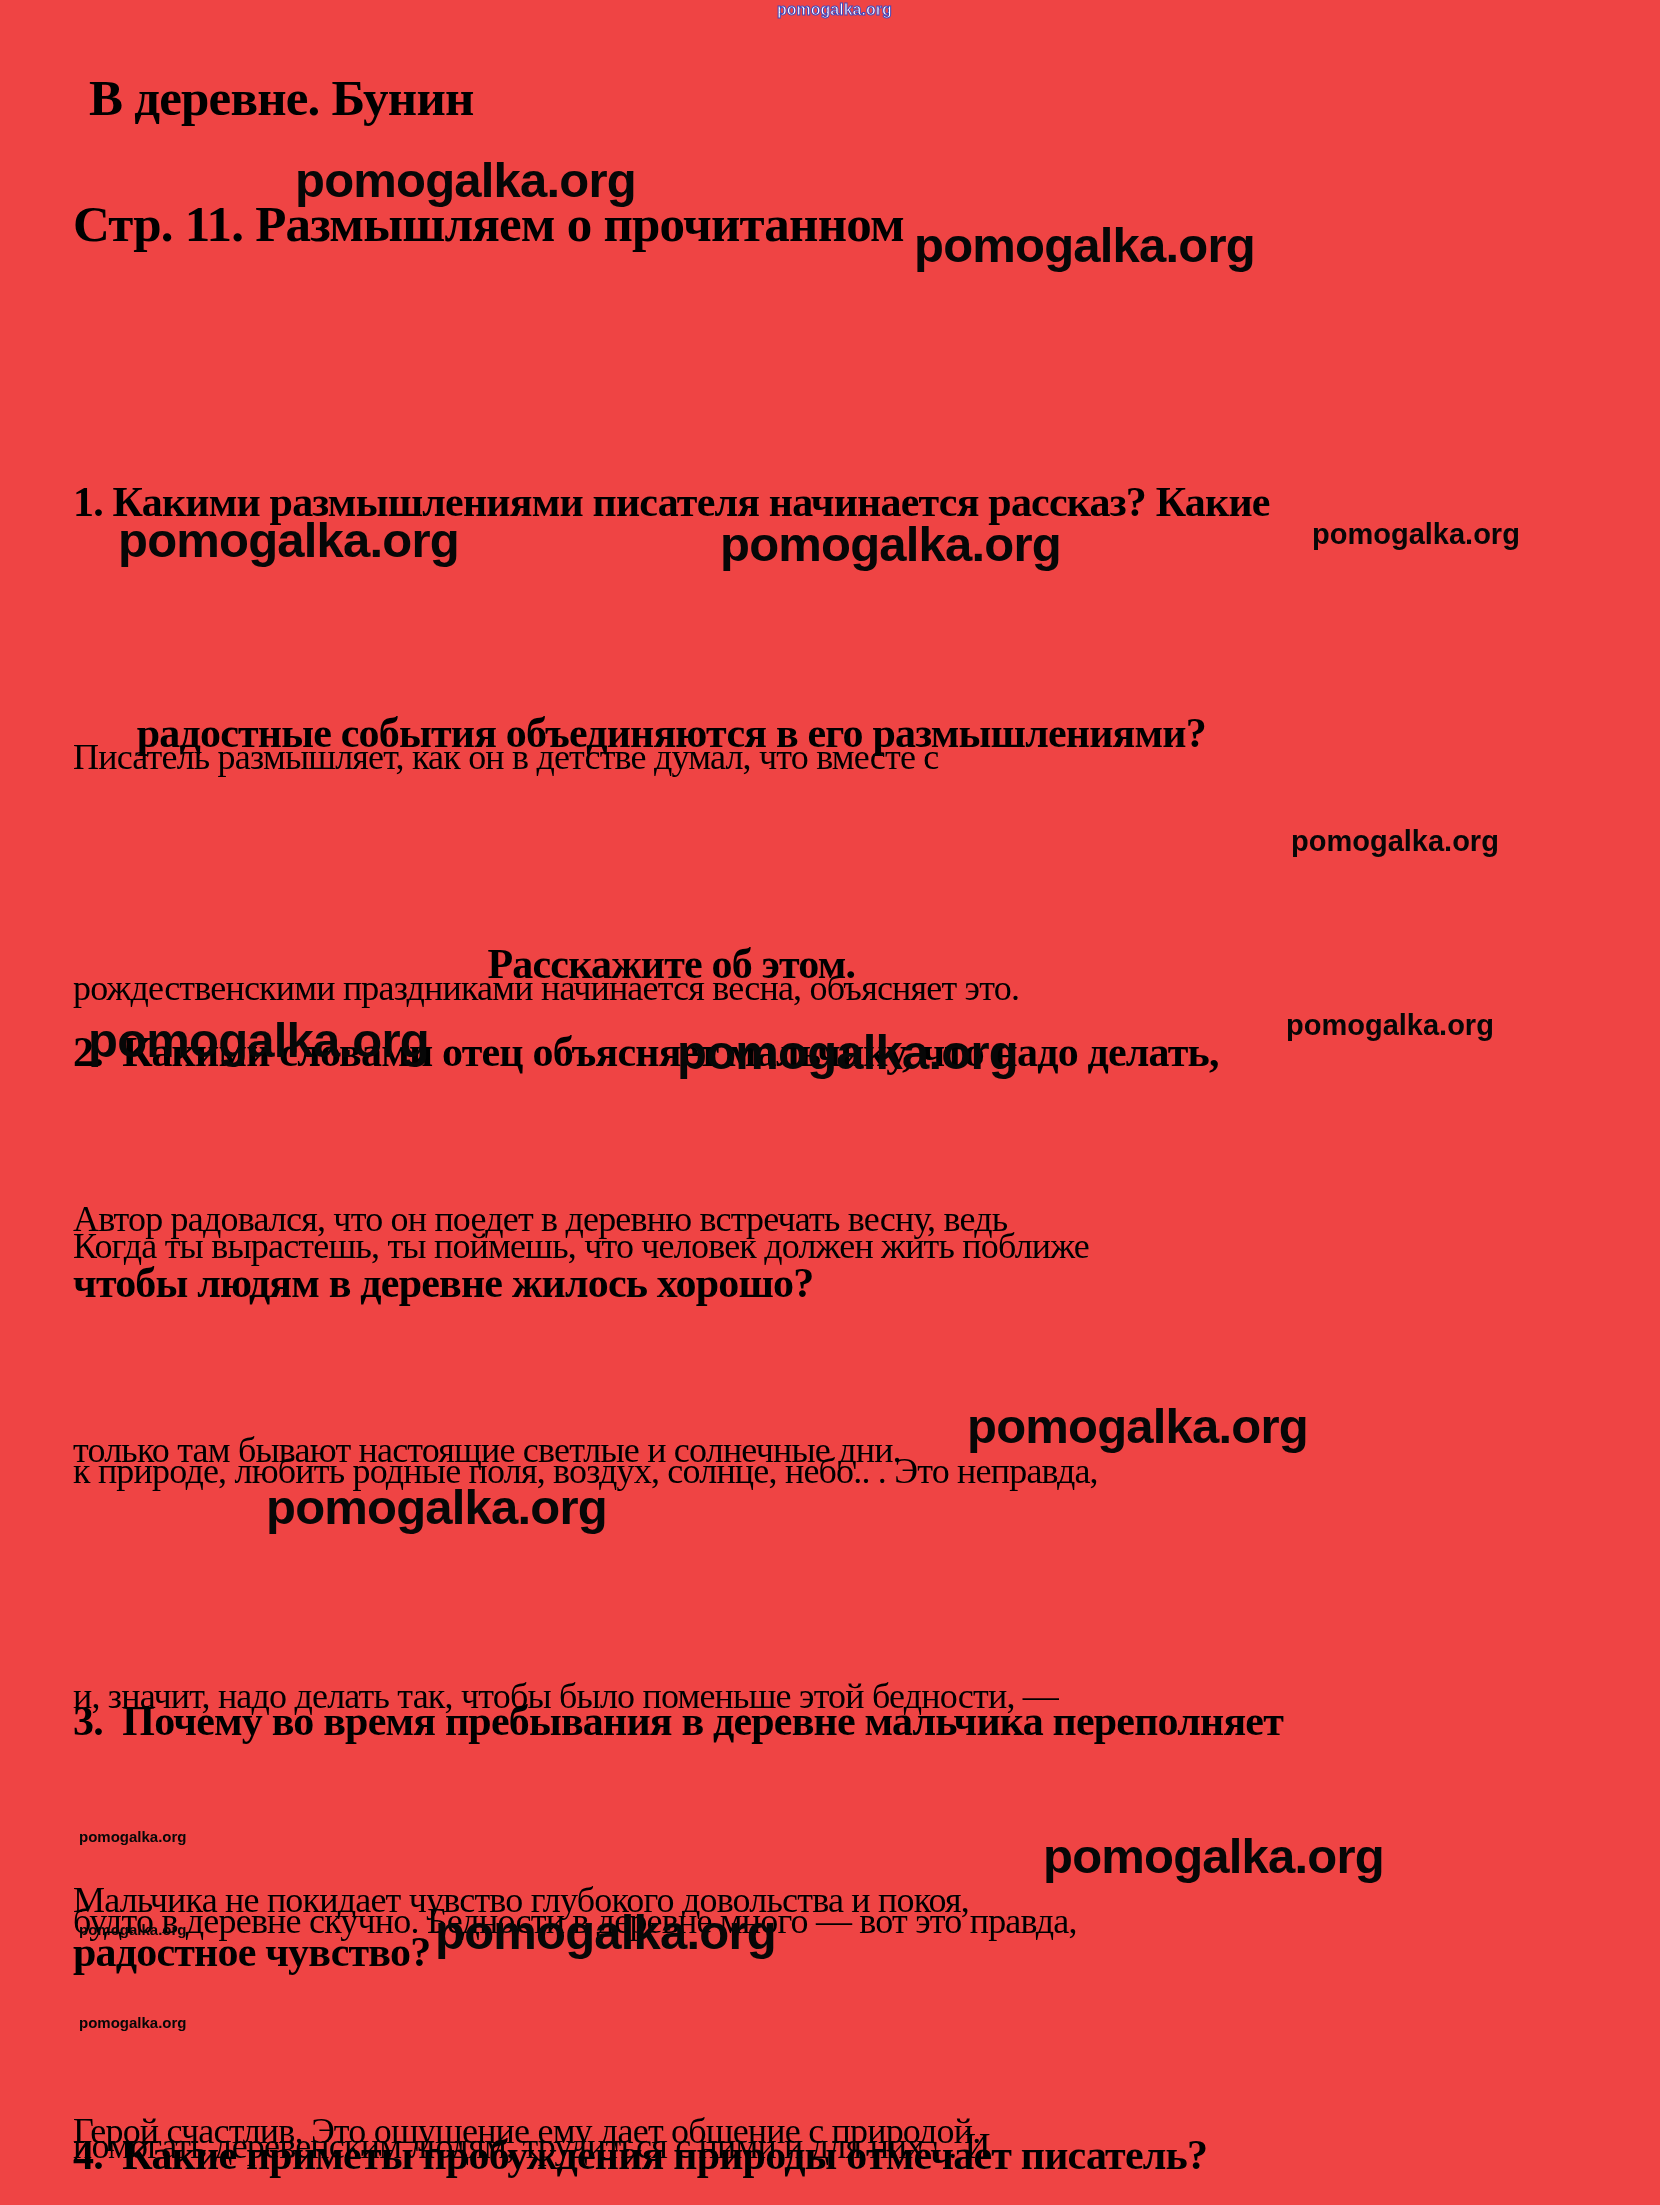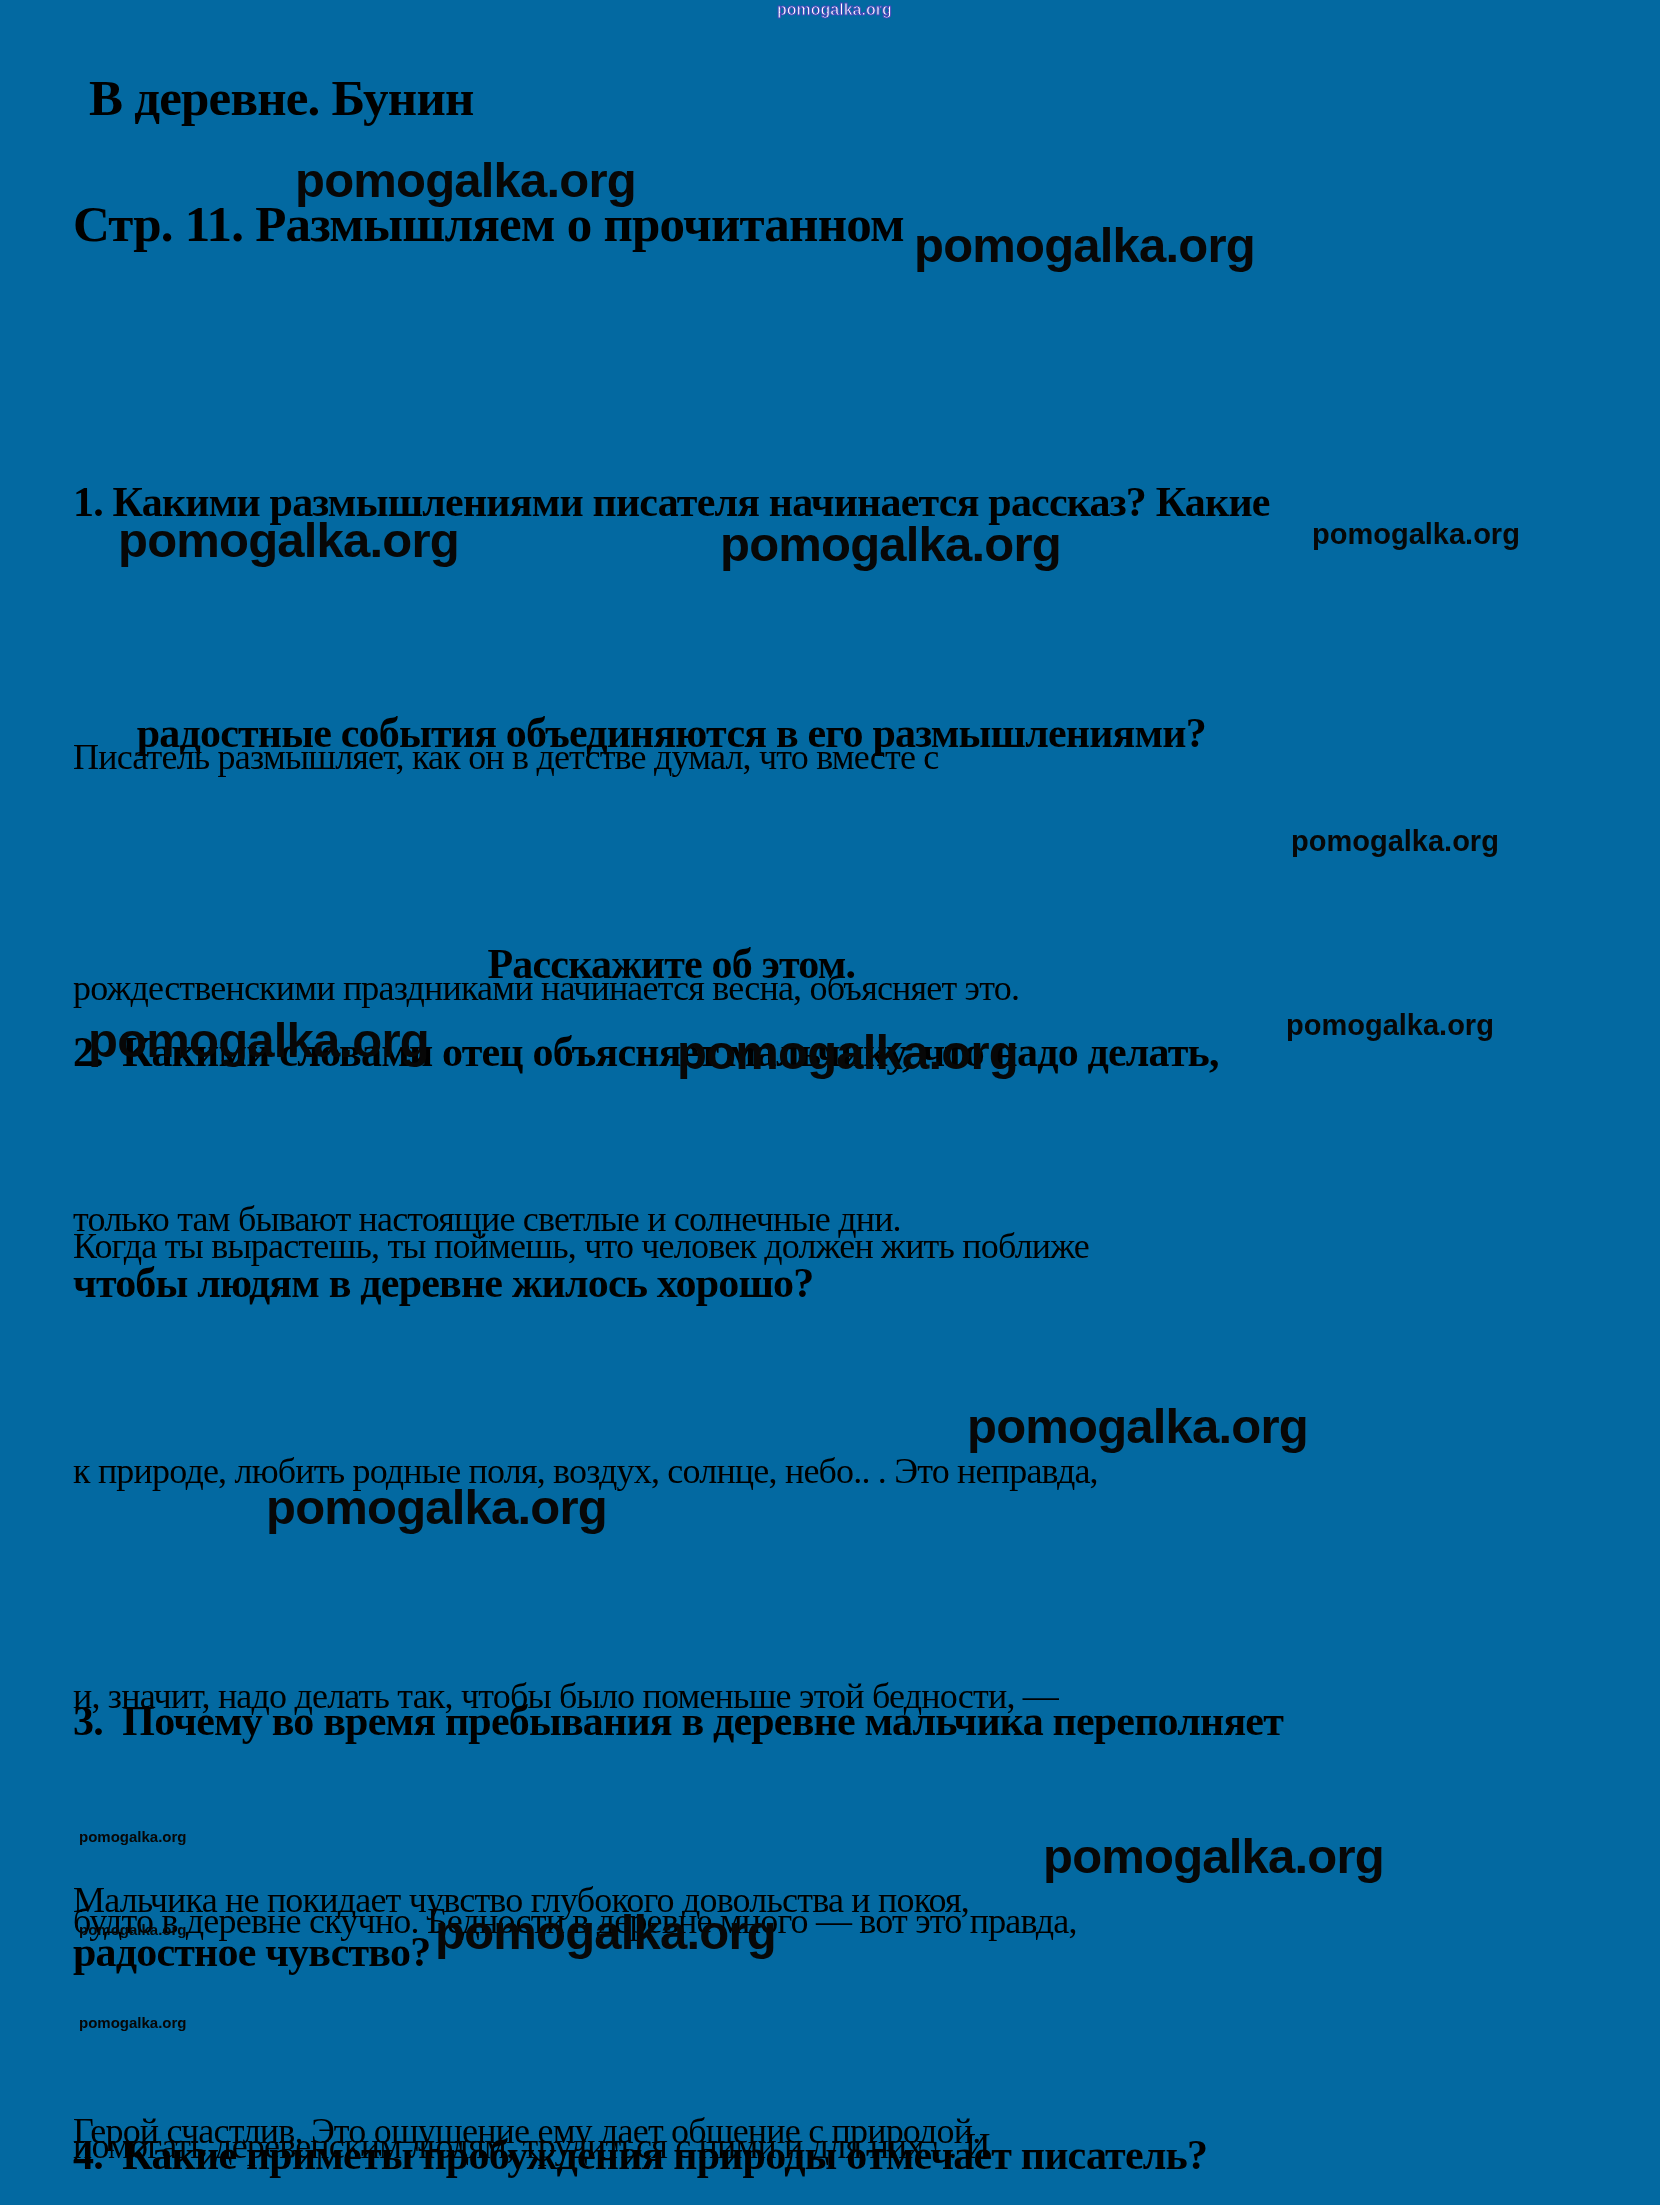--- a/index.html
+++ b/index.html
@@ -1,21 +1,21 @@
 <!DOCTYPE html>
 <html lang="ru" style="font-size:13.5px"><head>
 <meta charset="utf-8">
 <title>В деревне. Бунин</title>
 <style>
   html, body { margin: 0; padding: 0; background: #ffffff; }
   .page {
     position: relative;
     width: 1660px;
     height: 2205px;
-    background: #0369a1;
+    background: #ef4444;
     overflow: hidden;
     font-family: "Liberation Serif", serif;
     color: #000000;
   }
   
   .doc-title {
     position: absolute;
     font-family: "Liberation Serif", serif;
     font-weight: bold;
     font-size: 51px;
@@ -71,20 +71,21 @@
     <div class="ln">Расскажите об этом.</div>
   </div>
 
   <div class="wm wm-lg" style="left:118px; top:516px;">pomogalka.org</div>
   <div class="wm wm-lg" style="left:720px; top:520px;">pomogalka.org</div>
   <div class="wm wm-sm" style="left:1312px; top:520px;">pomogalka.org</div>
 
   <div class="block a" style="top:565px;">
     <div class="ln">Писатель размышляет, как он в детстве думал, что вместе с</div>
     <div class="ln">рождественскими праздниками начинается весна, объясняет это.</div>
+    <div class="ln">Автор радовался, что он поедет в деревню встречать весну, ведь</div>
     <div class="ln">только там бывают настоящие светлые и солнечные дни.</div>
   </div>
 
   <div class="wm wm-sm" style="left:1291px; top:827px;">pomogalka.org</div>
 
   <div class="block q" style="top:860px;">
     <div class="ln">2.  Какими словами отец объясняет мальчику, что надо делать,</div>
     <div class="ln">чтобы людям в деревне жилось хорошо?</div>
   </div>
 

